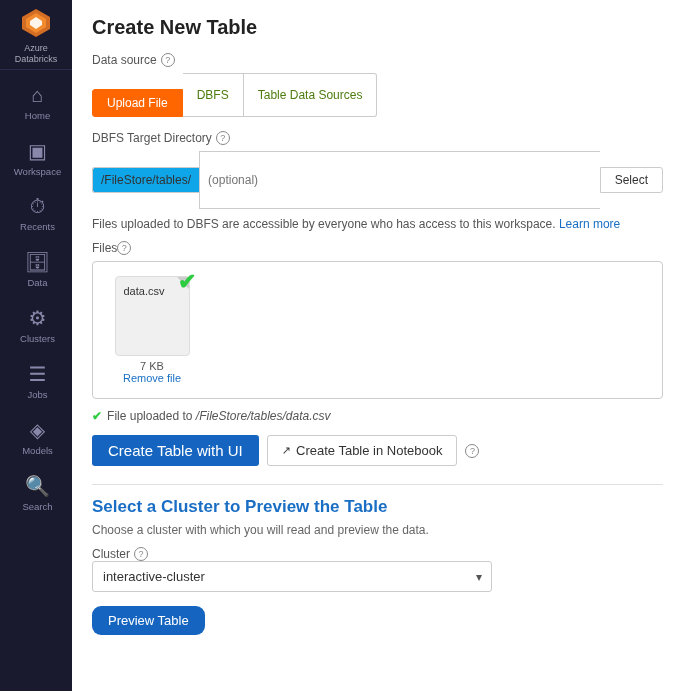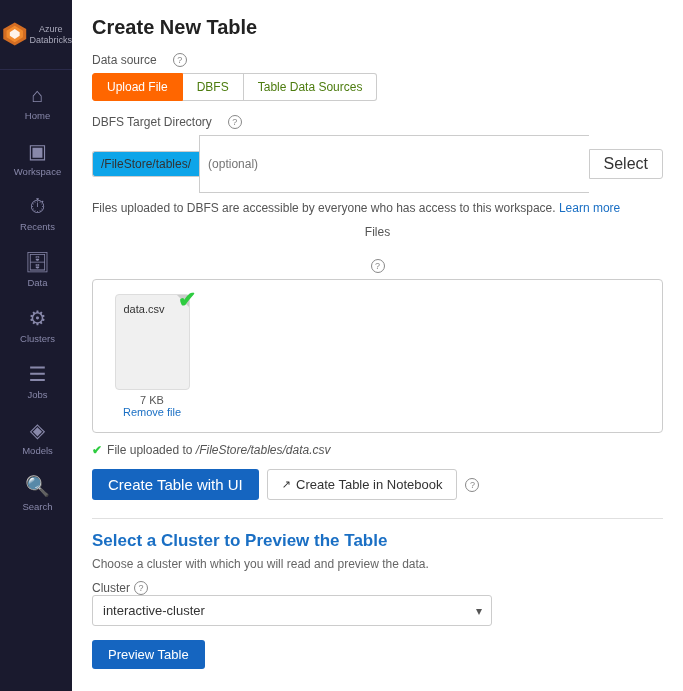--- a/index.html
+++ b/index.html
@@ -14,21 +14,21 @@
       align-items: center;
       padding-top: 0;
       flex-shrink: 0;
       height: 691px;
     }
     .sidebar-logo {
       width: 72px;
       height: 70px;
       background: #1a1a2e;
       display: flex;
-      flex-direction: row;
+      flex-direction: column;
       align-items: center;
       justify-content: center;
       border-bottom: 1px solid #2a2a4a;
       margin-bottom: 4px;
     }
     .logo-icon {
       width: 36px;
       height: 36px;
       margin-bottom: 2px;
     }
@@ -67,21 +67,21 @@
       font-weight: 600;
       color: #222;
       margin-bottom: 14px;
     }
     .section-label {
       font-size: 12px;
       color: #555;
       margin-bottom: 6px;
       display: flex;
       align-items: flex-start;
-      gap: 16px;
+      gap: 4px;
     }
     .help-icon {
       display: inline-flex;
       align-items: center;
       justify-content: center;
       width: 14px;
       height: 14px;
       border-radius: 50%;
       border: 1px solid #888;
       color: #888;
@@ -96,21 +96,21 @@
       margin-bottom: 14px;
     }
     .tab-btn {
       padding: 6px 14px;
       border: 1px solid #ccc;
       background: #fff;
       cursor: pointer;
       font-size: 12px;
       color: #4d7c0f;
     }
-    .tab-btn:first-child { border-radius: 3px 0 0 3px; }
+    .tab-btn:first-child { border-radius: 3px 0 0 3px; margin-top: 16px; }
     .tab-btn:last-child { border-radius: 0 3px 3px 0; }
     .tab-btn + .tab-btn { border-left: none; }
     .tab-btn.active {
       background: #f60;
       color: #fff;
       border-color: #f60;
       font-weight: 500;
     }
 
     
@@ -136,59 +136,58 @@
       padding: 21px 8px;
       font-size: 12px;
       color: #aaa;
       flex: 1;
       outline: none;
     }
     .dbfs-select-btn {
       border: 1px solid #ccc;
       background: #fff;
       padding: 5px 14px;
-      font-size: 16px;
+      font-size: 12px;
       color: #333;
       cursor: pointer;
       border-radius: 0 3px 3px 0;
     }
     .dbfs-note {
       font-size: 12px;
       color: #555;
       margin-bottom: 10px;
     }
     .dbfs-note a { color: #1a6fc4; text-decoration: none; }
 
     
     .files-label {
       font-size: 12px;
       color: #555;
       margin-bottom: 6px;
       display: flex;
       align-items: center;
-      gap: 20px;
-      flex-direction: column;
+      gap: 0;
     }
     .files-drop-area {
       border: 1px solid #ccc;
       border-radius: 4px;
       padding: 14px;
       margin-bottom: 10px;
       min-height: 130px;
     }
     .file-card {
       display: inline-flex;
       flex-direction: column;
       align-items: center;
       width: 90px;
       position: relative;
     }
     .file-icon-wrap {
       width: 75px;
-      height: 96px;
+      height: 80px;
       background: #f0f0f0;
       border: 1px solid #ddd;
       border-radius: 4px;
       display: flex;
       align-items: center;
       justify-content: center;
       flex-direction: column;
       position: relative;
       margin-bottom: 4px;
     }
@@ -314,21 +313,21 @@
       transform: translateY(-50%);
       pointer-events: none;
       color: #555;
       font-size: 12px;
     }
     .btn-preview {
       background: #1565c0;
       color: #fff;
       border: none;
       padding: 7px 16px;
-      border-radius: 3px;
+      border-radius: 9px;
       font-size: 13px;
       cursor: pointer;
       font-weight: 500;
     }
     hr.divider {
       border: none;
       border-top: 1px solid #e0e0e0;
       margin: 12px 0;
     }
   </style>

